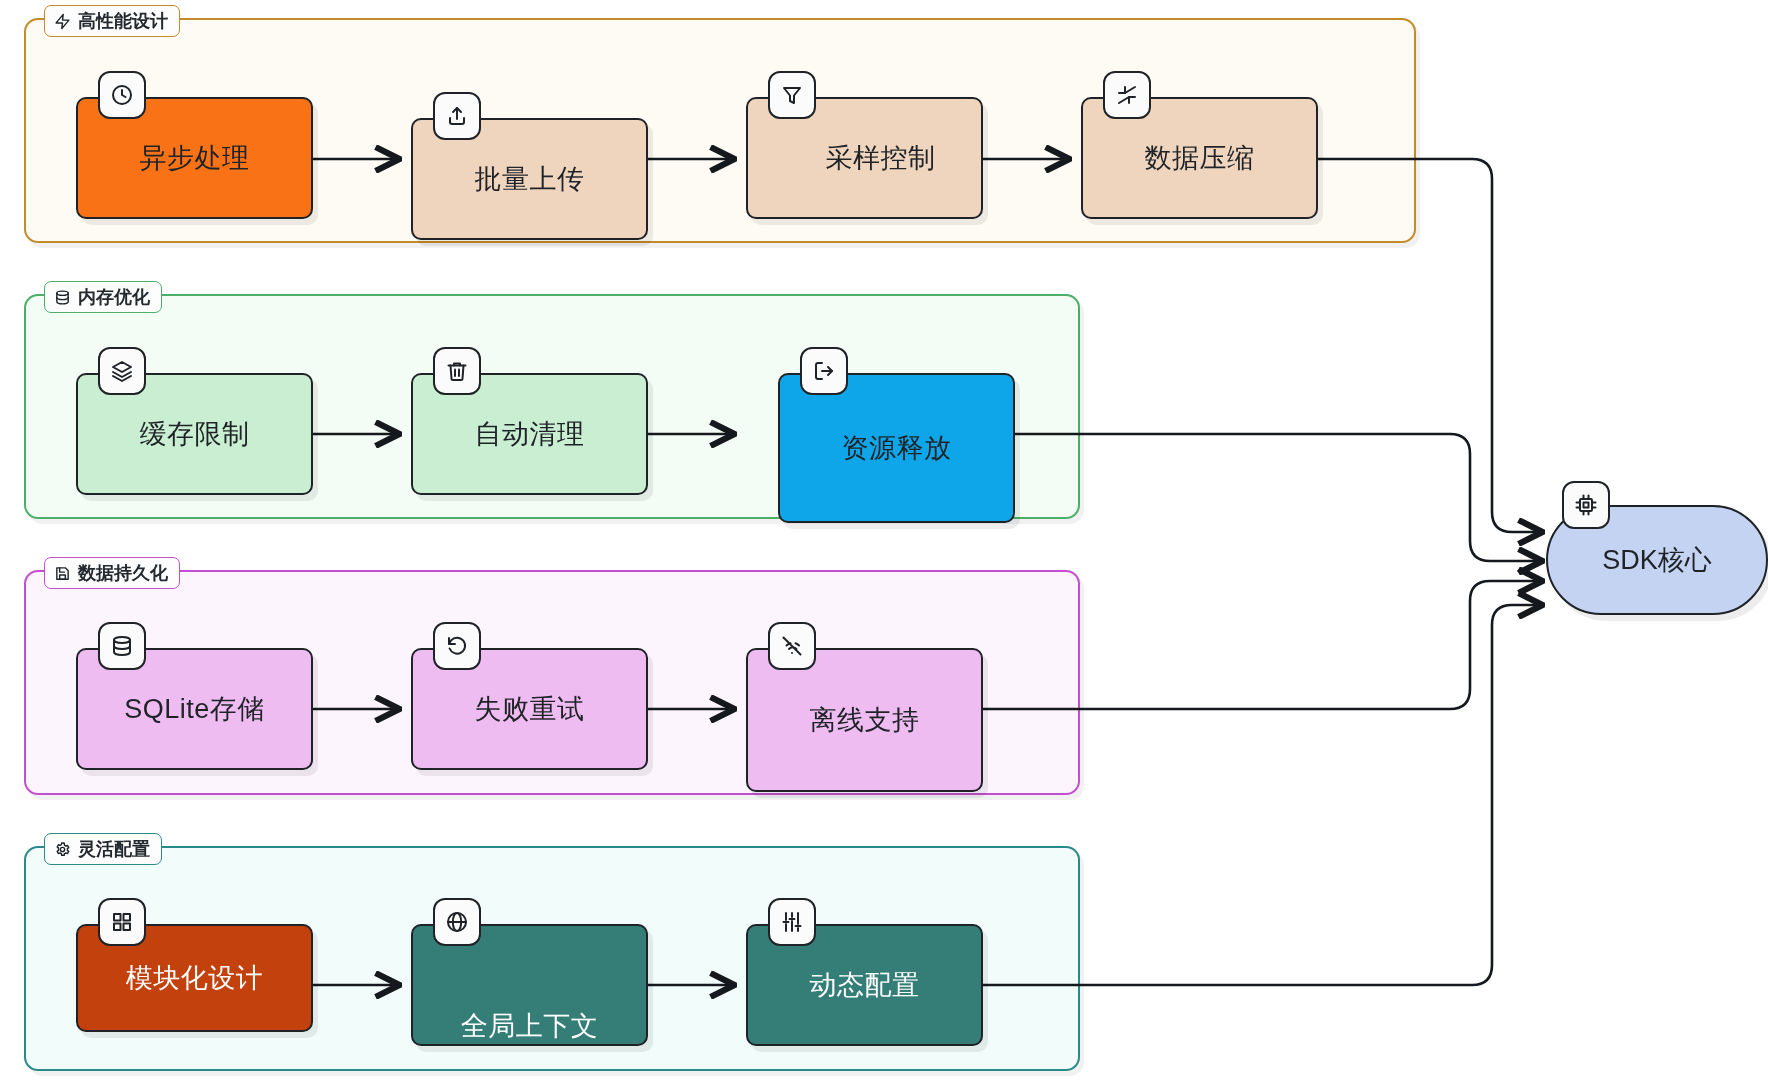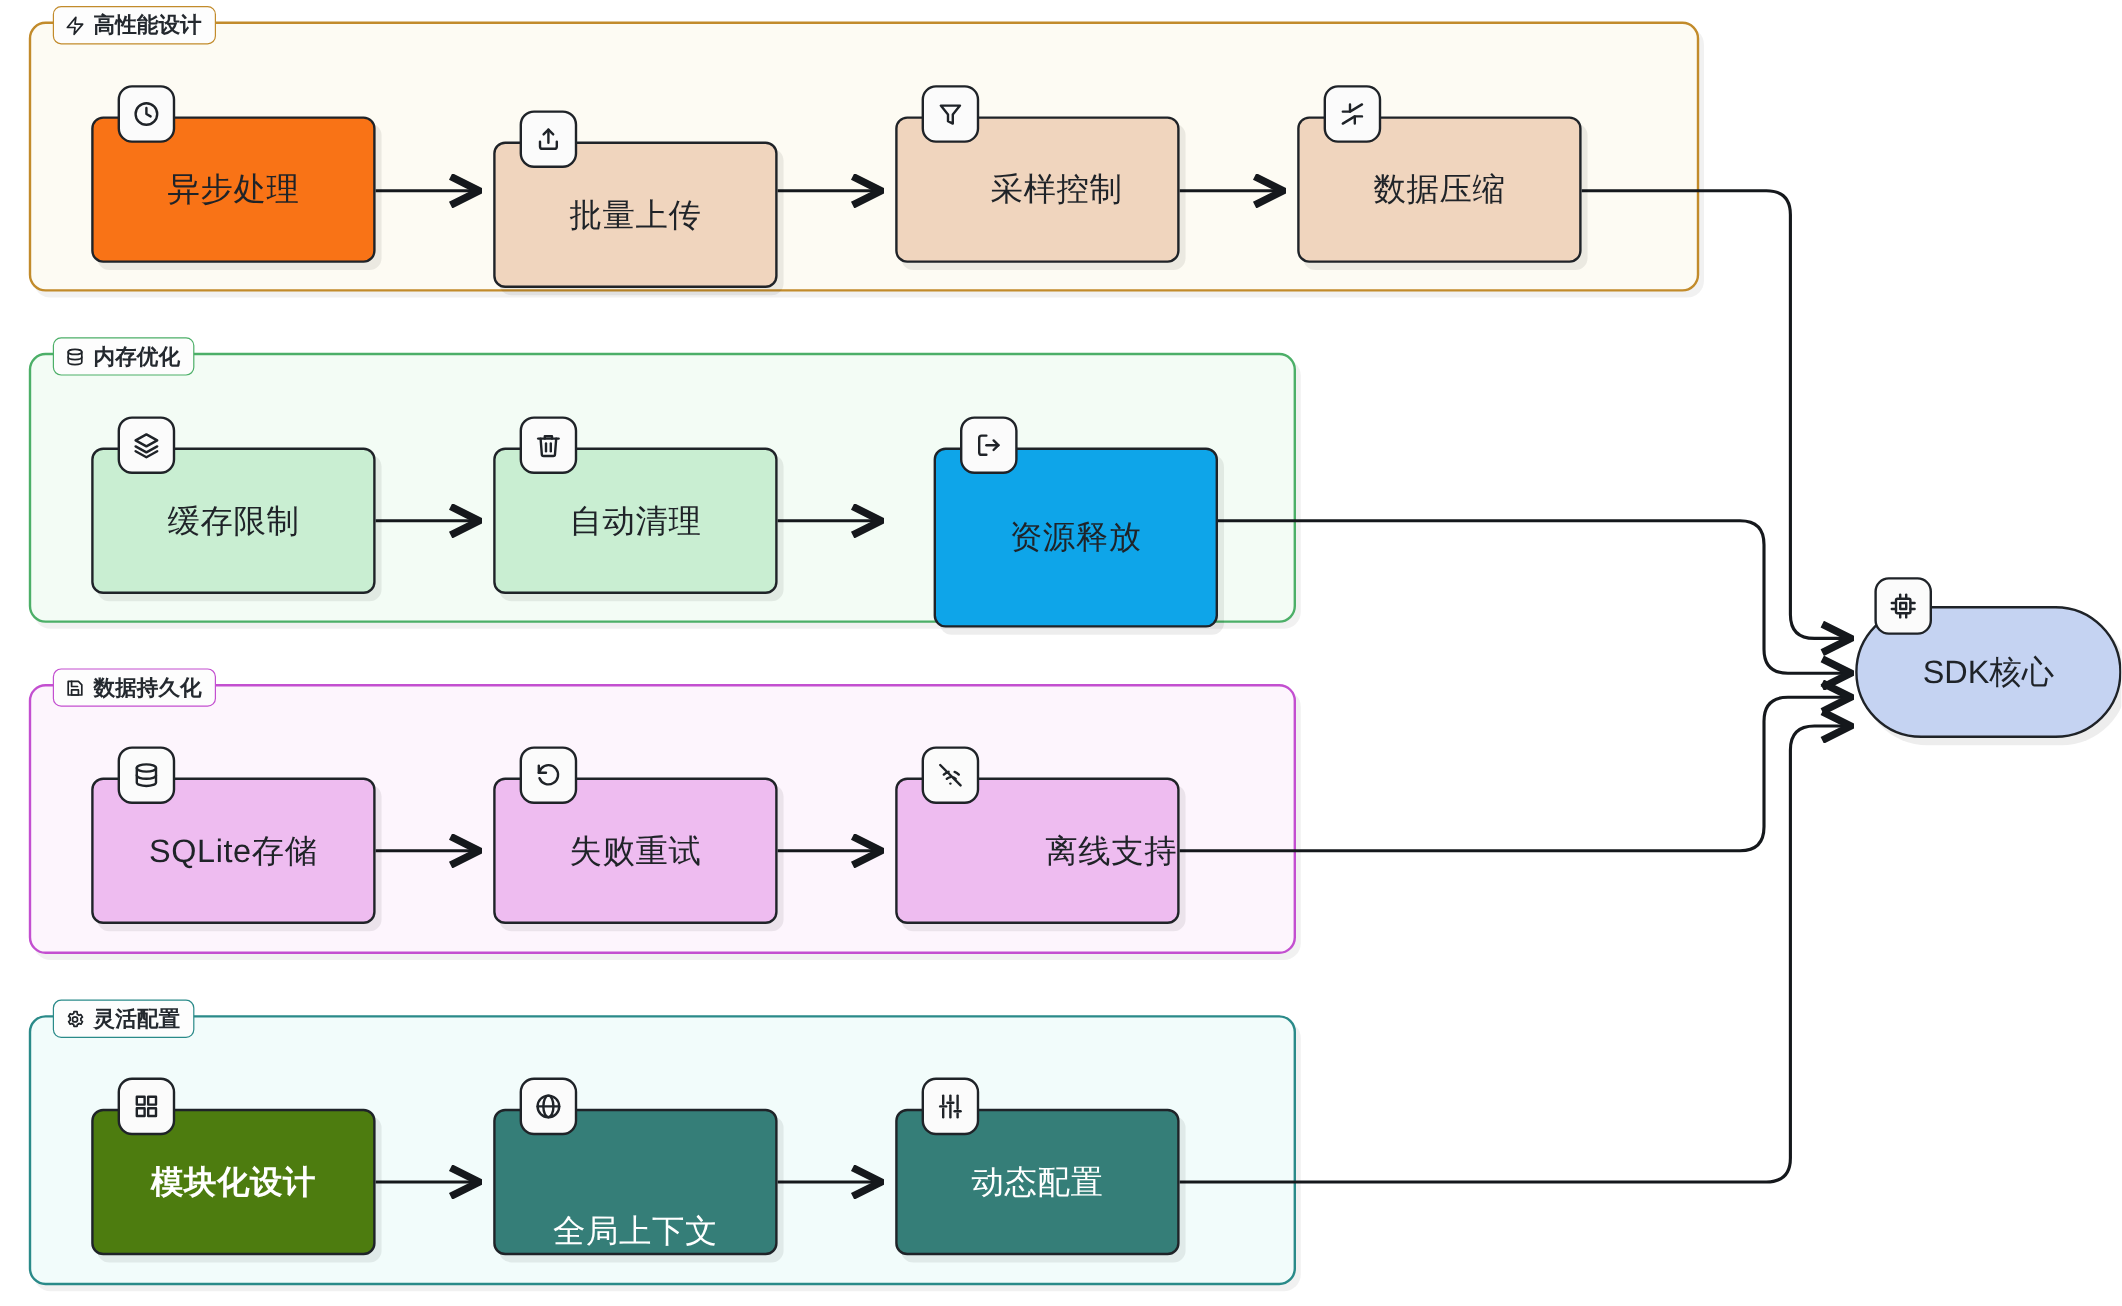--- a/index.html
+++ b/index.html
@@ -263,21 +263,21 @@
   <div class="node" style="left:411px; top:648px; width:237px; height:122px; background:#eebcf0;">
     <div class="node-badge">
       <svg width="24" height="24" viewBox="0 0 24 24" fill="none" stroke="#1f2328" stroke-width="2" stroke-linecap="round" stroke-linejoin="round">
           <polyline points="4 4 4 10 10 10"></polyline>
           <path d="M4.6 14.5a8 8 0 1 0 1.5-8.2L4 10"></path>
         </svg>
     </div>
     <span>失败重试</span>
   </div>
 
-  <div class="node" style="left:746px; top:648px; width:237px; height:122px; background:#eebcf0;justify-content:flex-end;">
+  <div class="node" style="left:746px; top:648px; width:237px; height:144px; background:#eebcf0;">
     <div class="node-badge">
       <svg width="24" height="24" viewBox="0 0 24 24" fill="none" stroke="#1f2328" stroke-width="2" stroke-linecap="round" stroke-linejoin="round">
           <path d="M6.5 11.5a9 9 0 0 1 4-2.3"></path>
           <path d="M9 15a5 5 0 0 1 3-1.4"></path>
           <path d="M15.5 9.3A9 9 0 0 1 19 11.5"></path>
           <path d="M14.8 13.9a5 5 0 0 1 1.6 1.1"></path>
           <line x1="12" y1="19" x2="12.02" y2="19"></line>
           <line x1="3.5" y1="3.5" x2="20.5" y2="20.5"></line>
         </svg>
     </div>
@@ -289,21 +289,21 @@
       <span>
         <svg width="17" height="17" viewBox="0 0 24 24" fill="none" stroke="#1f2328" stroke-width="2" stroke-linecap="round" stroke-linejoin="round">
             <circle cx="12" cy="12" r="3"></circle>
             <path d="M19 12a7 7 0 0 0-.12-1.2l1.9-1.4-1.8-3.1-2.2.9a7 7 0 0 0-2-1.2L14.4 2.8h-3.6L10.5 5a7 7 0 0 0-2 1.2l-2.2-.9L4.5 8.4l1.9 1.4A7 7 0 0 0 6.3 11a7 7 0 0 0 .1 2.2l-1.9 1.4 1.8 3.1 2.2-.9a7 7 0 0 0 2 1.2l.3 2.2h3.6l.4-2.2a7 7 0 0 0 2-1.2l2.2.9 1.8-3.1-1.9-1.4A7 7 0 0 0 19 12z"></path>
           </svg>
       </span>
       <span>灵活配置</span>
     </div>
   </div>
 
-  <div class="node dark" style="left:76px; top:924px; width:237px; height:122px; background:#4d7c0f;font-weight:bold;">
+  <div class="node dark" style="left:76px; top:924px; width:237px; height:108px; background:#c2410c;">
     <div class="node-badge">
       <svg width="24" height="24" viewBox="0 0 24 24" fill="none" stroke="#1f2328" stroke-width="2" stroke-linecap="round" stroke-linejoin="round">
           <rect x="4" y="4" width="6.5" height="6.5"></rect>
           <rect x="13.5" y="4" width="6.5" height="6.5"></rect>
           <rect x="4" y="13.5" width="6.5" height="6.5"></rect>
           <rect x="13.5" y="13.5" width="6.5" height="6.5"></rect>
         </svg>
     </div>
     <span>模块化设计</span>
   </div>

